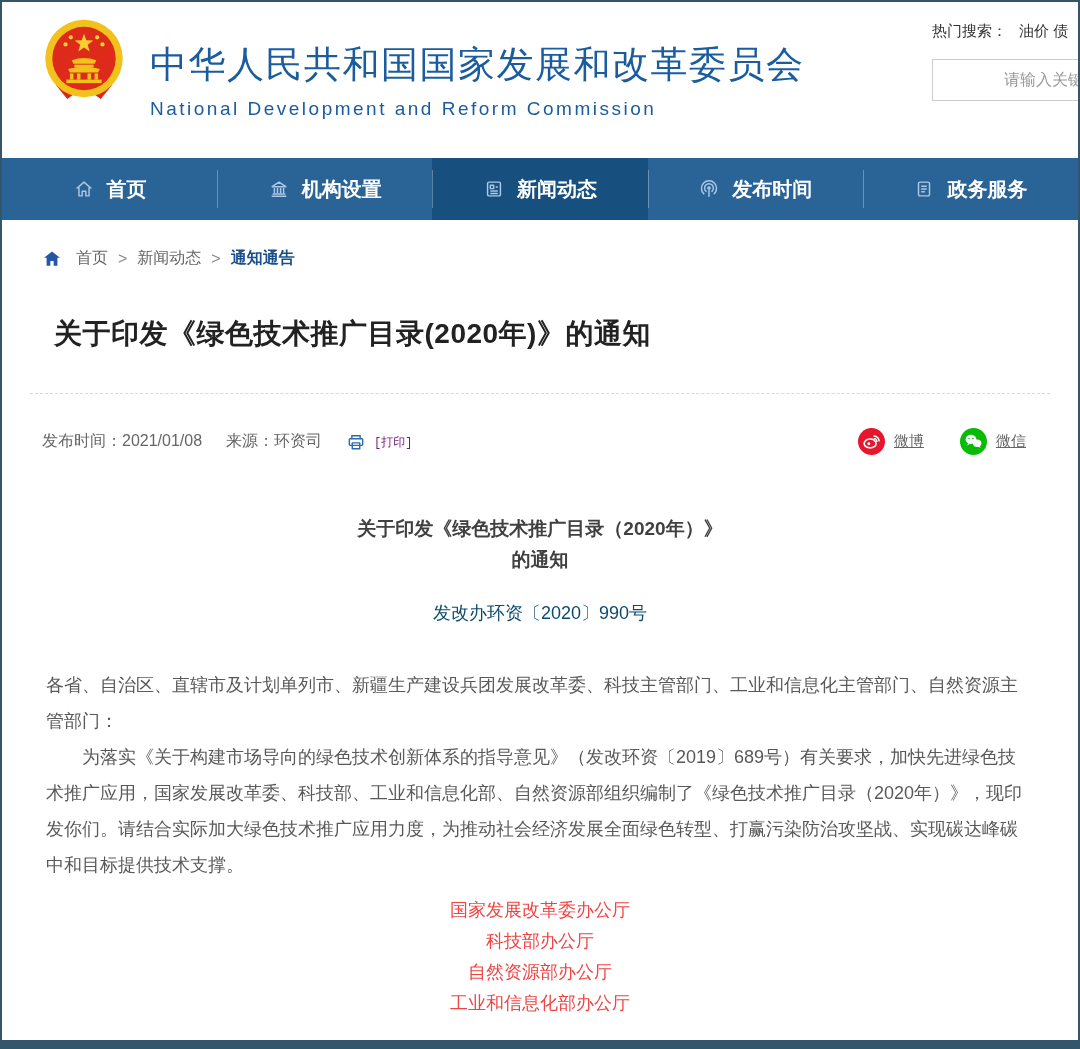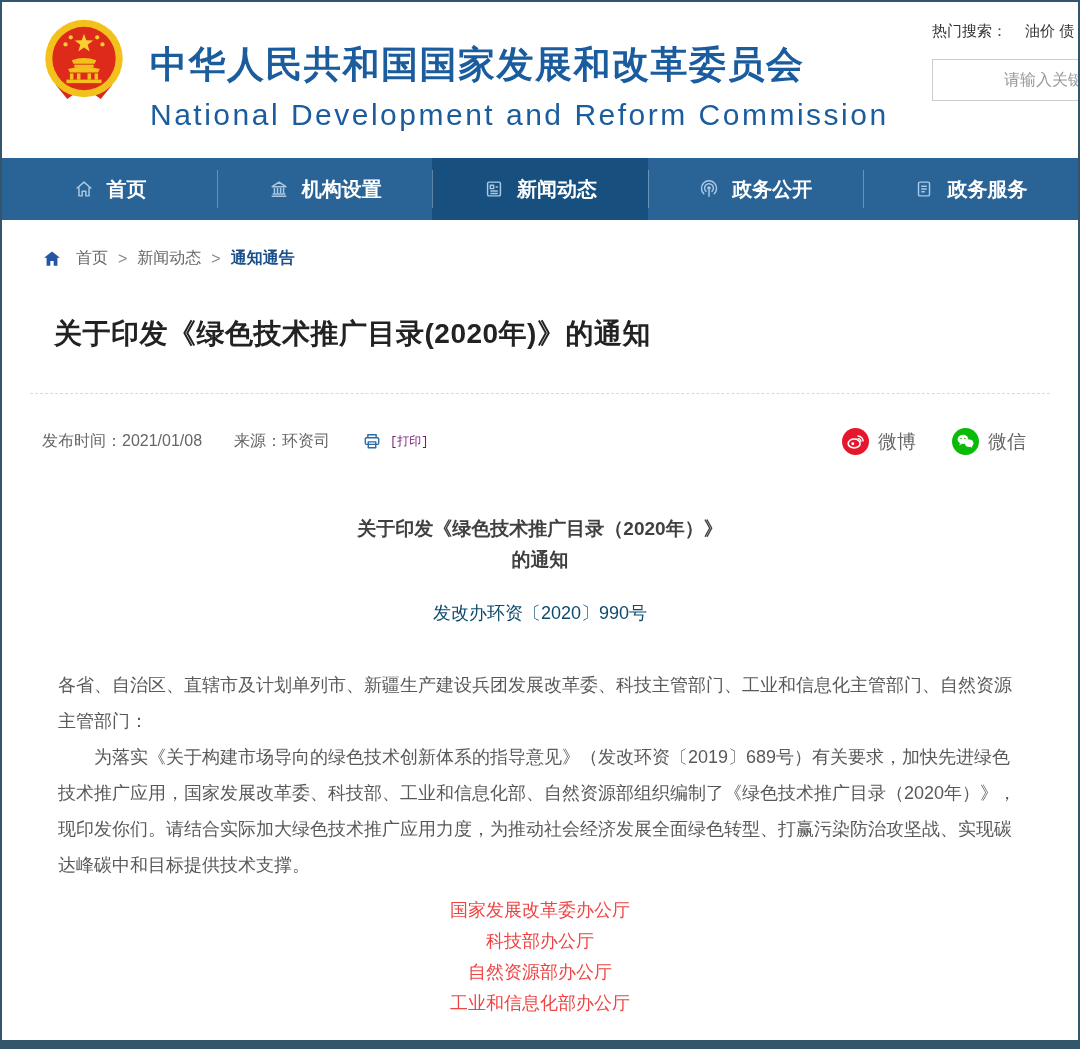--- a/index.html
+++ b/index.html
@@ -9,28 +9,28 @@
   .page {
     position:relative; width:1080px; height:1049px; margin:0 auto;
     background:#ffffff; border:2px solid #33566d; overflow:hidden;
   }
 
   
   .site-header { position:relative; height:156px; background:#ffffff; }
   .emblem { position:absolute; left:38px; top:16px; width:88px; height:96px; }
   .site-title { position:absolute; left:148px; top:38px; }
   .site-title .cn {
-    font-size:37px; font-weight:bold; color:#1a5c9e; letter-spacing:1.5px; white-space:nowrap;
+    font-size:37px; font-weight:normal; color:#1a5c9e; letter-spacing:1.5px; white-space:nowrap;
   }
   .site-title .en {
-    margin-top:8px; font-size:30px; color:#1a5c9e; letter-spacing:2.5px; white-space:nowrap;
+    margin-top:8px; font-size:19px; color:#1a5c9e; letter-spacing:2.5px; white-space:nowrap;
   }
   .header-right { position:absolute; left:930px; top:20px; width:300px; }
   .hot-search { font-size:15px; color:#333; white-space:nowrap; }
-  .hot-search .terms { margin-left:18px; cursor:pointer; }
+  .hot-search .terms { margin-left:12px; cursor:pointer; }
   .search-box {
     margin-top:18px; width:240px; height:42px; border:1px solid #cccccc;
     background:#fff; display:flex; align-items:center;
   }
   .search-box input {
     width:100%; height:100%; border:none; outline:none;
     font-size:16px; color:#333; text-align:center; background:transparent;
     font-family:"Liberation Sans","DejaVu Sans",sans-serif;
   }
   .search-box input::placeholder { color:#999; }
@@ -66,34 +66,34 @@
   .article-title {
     padding:0 52px; margin-top:46px; font-size:28px; font-weight:bold; color:#222;
     letter-spacing:0.5px;
   }
   .dashed-divider { margin:40px 28px 0 28px; border-top:1px dashed #d9d9d9; }
 
   .meta-row {
     margin-top:34px; padding:0 40px; display:flex; align-items:center;
     justify-content:space-between; font-size:16px; color:#666;
   }
-  .meta-left { display:flex; align-items:flex-start; gap:32px; }
+  .meta-left { display:flex; align-items:flex-end; gap:24px; }
   .meta-item { white-space:nowrap; }
   .print-btn {
     display:flex; align-items:center; gap:8px; color:#701a75; cursor:pointer;
     background:none; border:none; font-size:12px;
     font-family:Liberation Mono, monospace;
   }
   .meta-right { display:flex; align-items:center; gap:36px; padding-right:12px; }
-  .share-item { display:flex; align-items:center; gap:9px; cursor:pointer; color:#666; font-size:19px; }
+  .share-item { display:flex; align-items:center; gap:9px; cursor:pointer; color:#666; font-size:15px;text-decoration:underline; }
   .share-circle { width:27px; height:27px; border-radius:50%; display:flex; align-items:center; justify-content:center; }
   .share-circle svg { width:27px; height:27px; }
 
   
-  .article-body { padding:0 56px; color:#595959; }
+  .article-body { padding:0 44px; color:#595959; }
   .doc-title {
     margin-top:58px; text-align:center; font-size:19px; font-weight:bold; color:#404040;
     line-height:31px;
   }
   .doc-number { margin-top:26px; text-align:center; font-size:18px; color:#0c4a6e; }
   .body-paragraphs { margin-top:42px; font-size:18px; line-height:36px; }
   .body-paragraphs p.indent { text-indent:2em; }
   .signatures { margin-top:12px; text-align:center; font-size:18px; line-height:31px; color:#ef4444; }
 
   .bottom-bar { position:absolute; left:0; right:0; bottom:0; height:7px; background:#33566d; }
@@ -174,21 +174,21 @@
     </a>
     <a class="nav-item">
       <span class="nav-icon">
         <svg viewBox="0 0 24 24" fill="none" stroke="#a9c9e6" stroke-width="1.6" stroke-linecap="round">
           <circle cx="12" cy="11" r="2" fill="#a9c9e6" stroke="none"></circle>
           <path d="M8.8 14.6 a4.8 4.8 0 1 1 6.4 0"></path>
           <path d="M6.3 17.2 a8.2 8.2 0 1 1 11.4 0"></path>
           <path d="M12 13.5 V20"></path>
         </svg>
       </span>
-      <span>政务公开</span>
+      <span>发布时间</span>
     </a>
     <a class="nav-item">
       <span class="nav-icon">
         <svg viewBox="0 0 24 24" fill="none" stroke="#a9c9e6" stroke-width="1.6" stroke-linejoin="round">
           <rect x="6" y="4.5" width="12" height="15" rx="1.6"></rect>
           <path d="M9 9 H15 M9 12 H15 M9 15 H13"></path>
         </svg>
       </span>
       <span>政务服务</span>
     </a>

